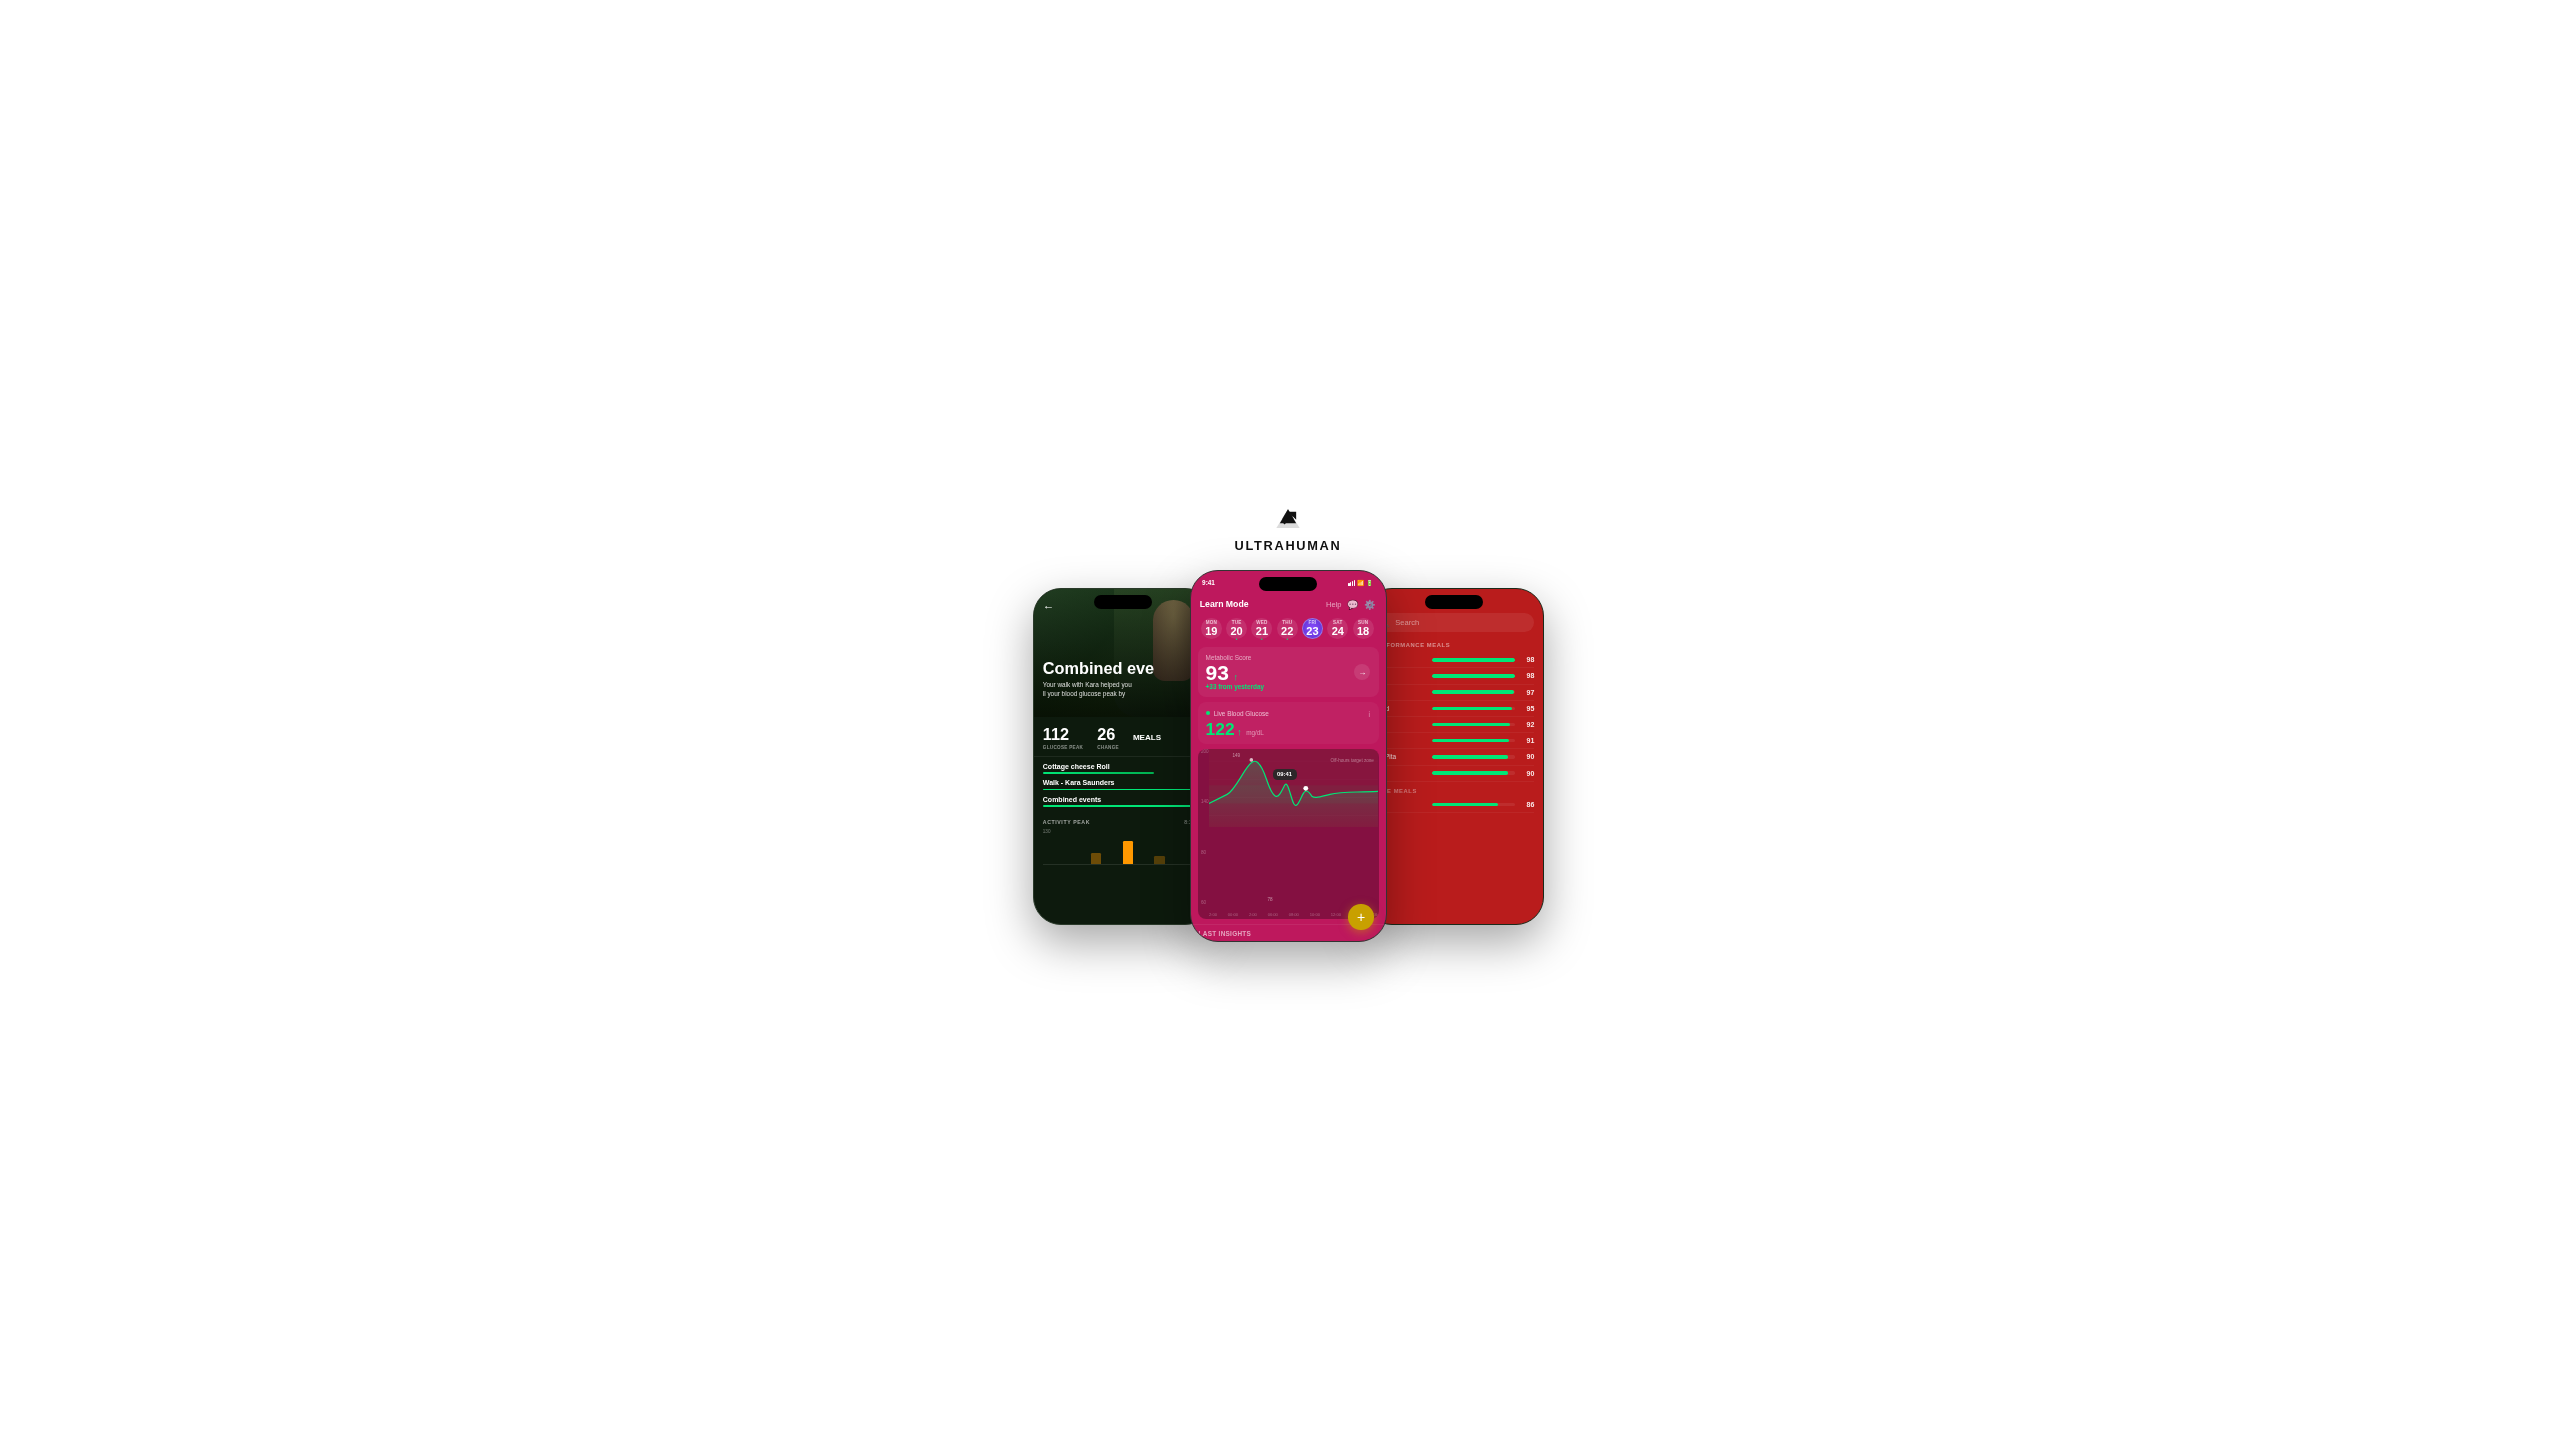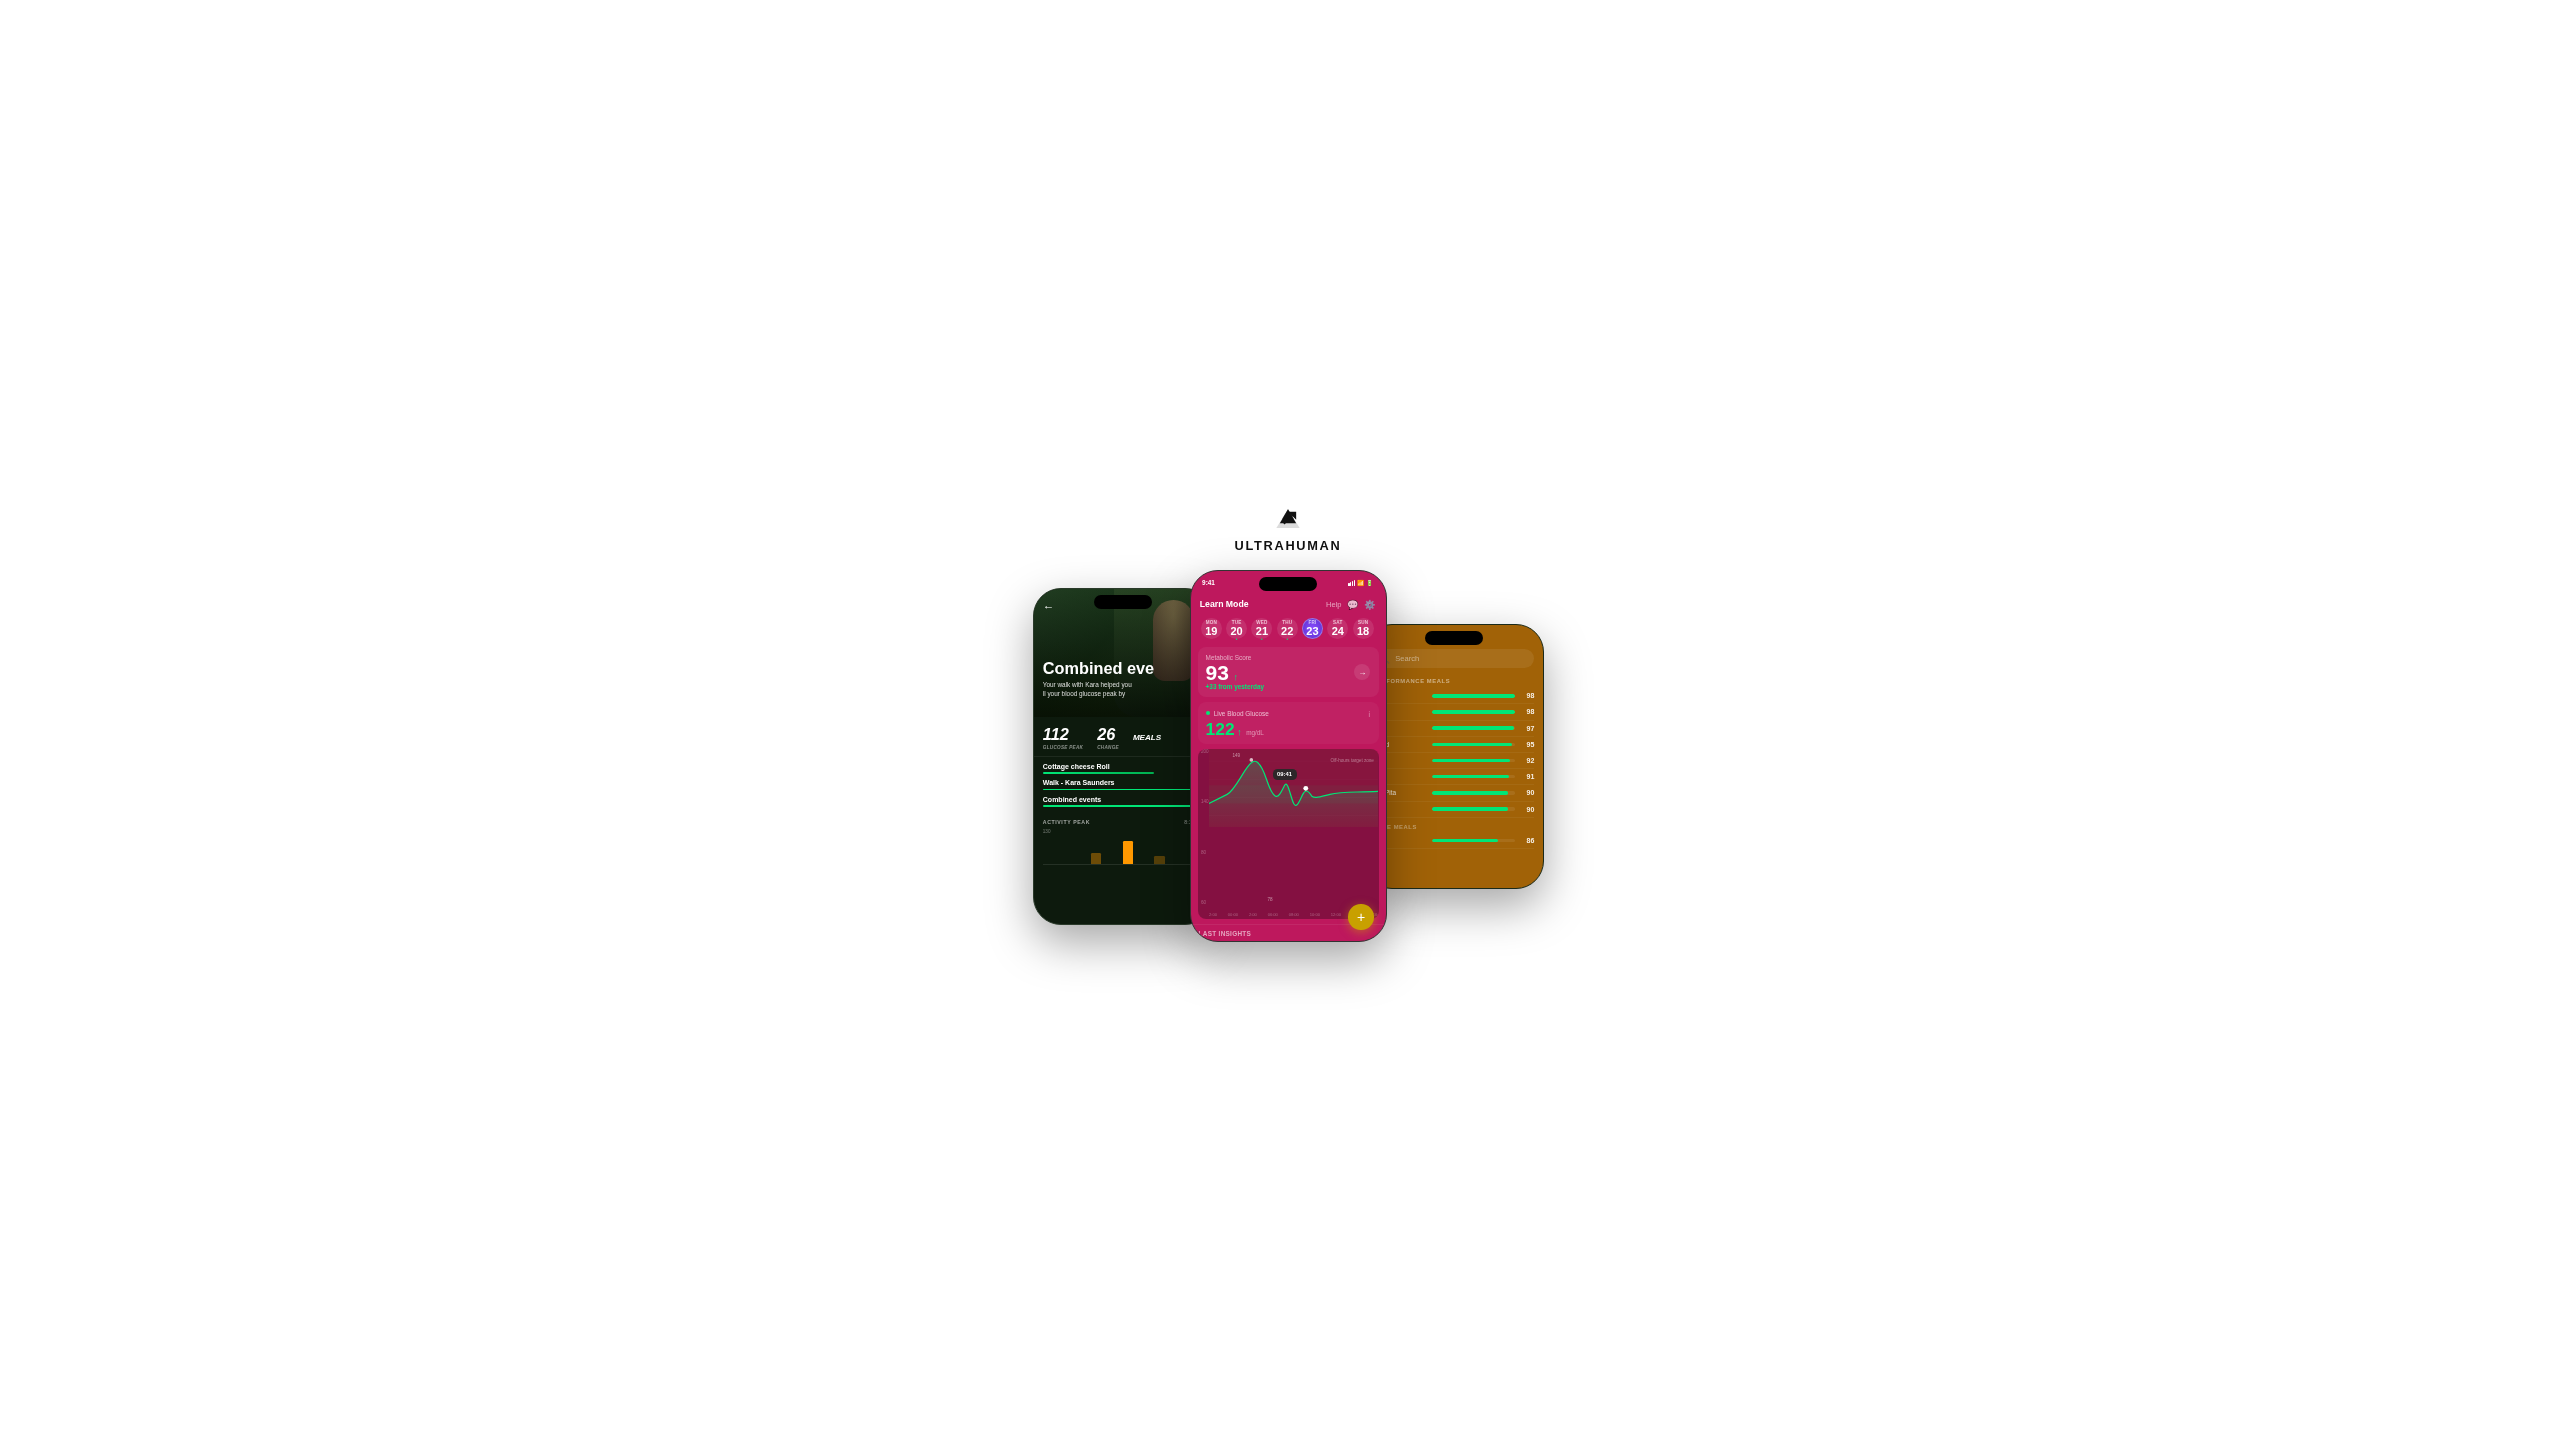--- a/index.html
+++ b/index.html
@@ -74,22 +74,22 @@
       width: 197px;
       height: 372px;
       background: #be185d;
       z-index: 3;
       border: 1.7px solid #333;
     }
 
     
     .phone-right {
       width: 180px;
-      height: 265px;
-      background: #a16207;
+      height: 337px;
+      background: #b91c1c;
       z-index: 1;
       margin-left: -23px;
       border: 1.7px solid #1a2a1a;
     }
 
     
     .phone-notch {
       position: absolute;
       top: 5.8px;
       left: 50%;
@@ -152,21 +152,20 @@
       display: flex;
       align-items: center;
       padding: 8.1px 9.3px 5.8px;
       border-bottom: 0.6px solid rgba(255,255,255,0.07);
       gap: 14px;
       flex-shrink: 0;
     }
     .stat-item {
       display: flex;
       flex-direction: column;
-      font-style: italic;
     }
     .stat-value {
       font-size: 16.3px;
       font-weight: 800;
       color: #fff;
     }
     .stat-label {
       font-size: 4.6px;
       font-weight: 600;
       color: rgba(255,255,255,0.5);

